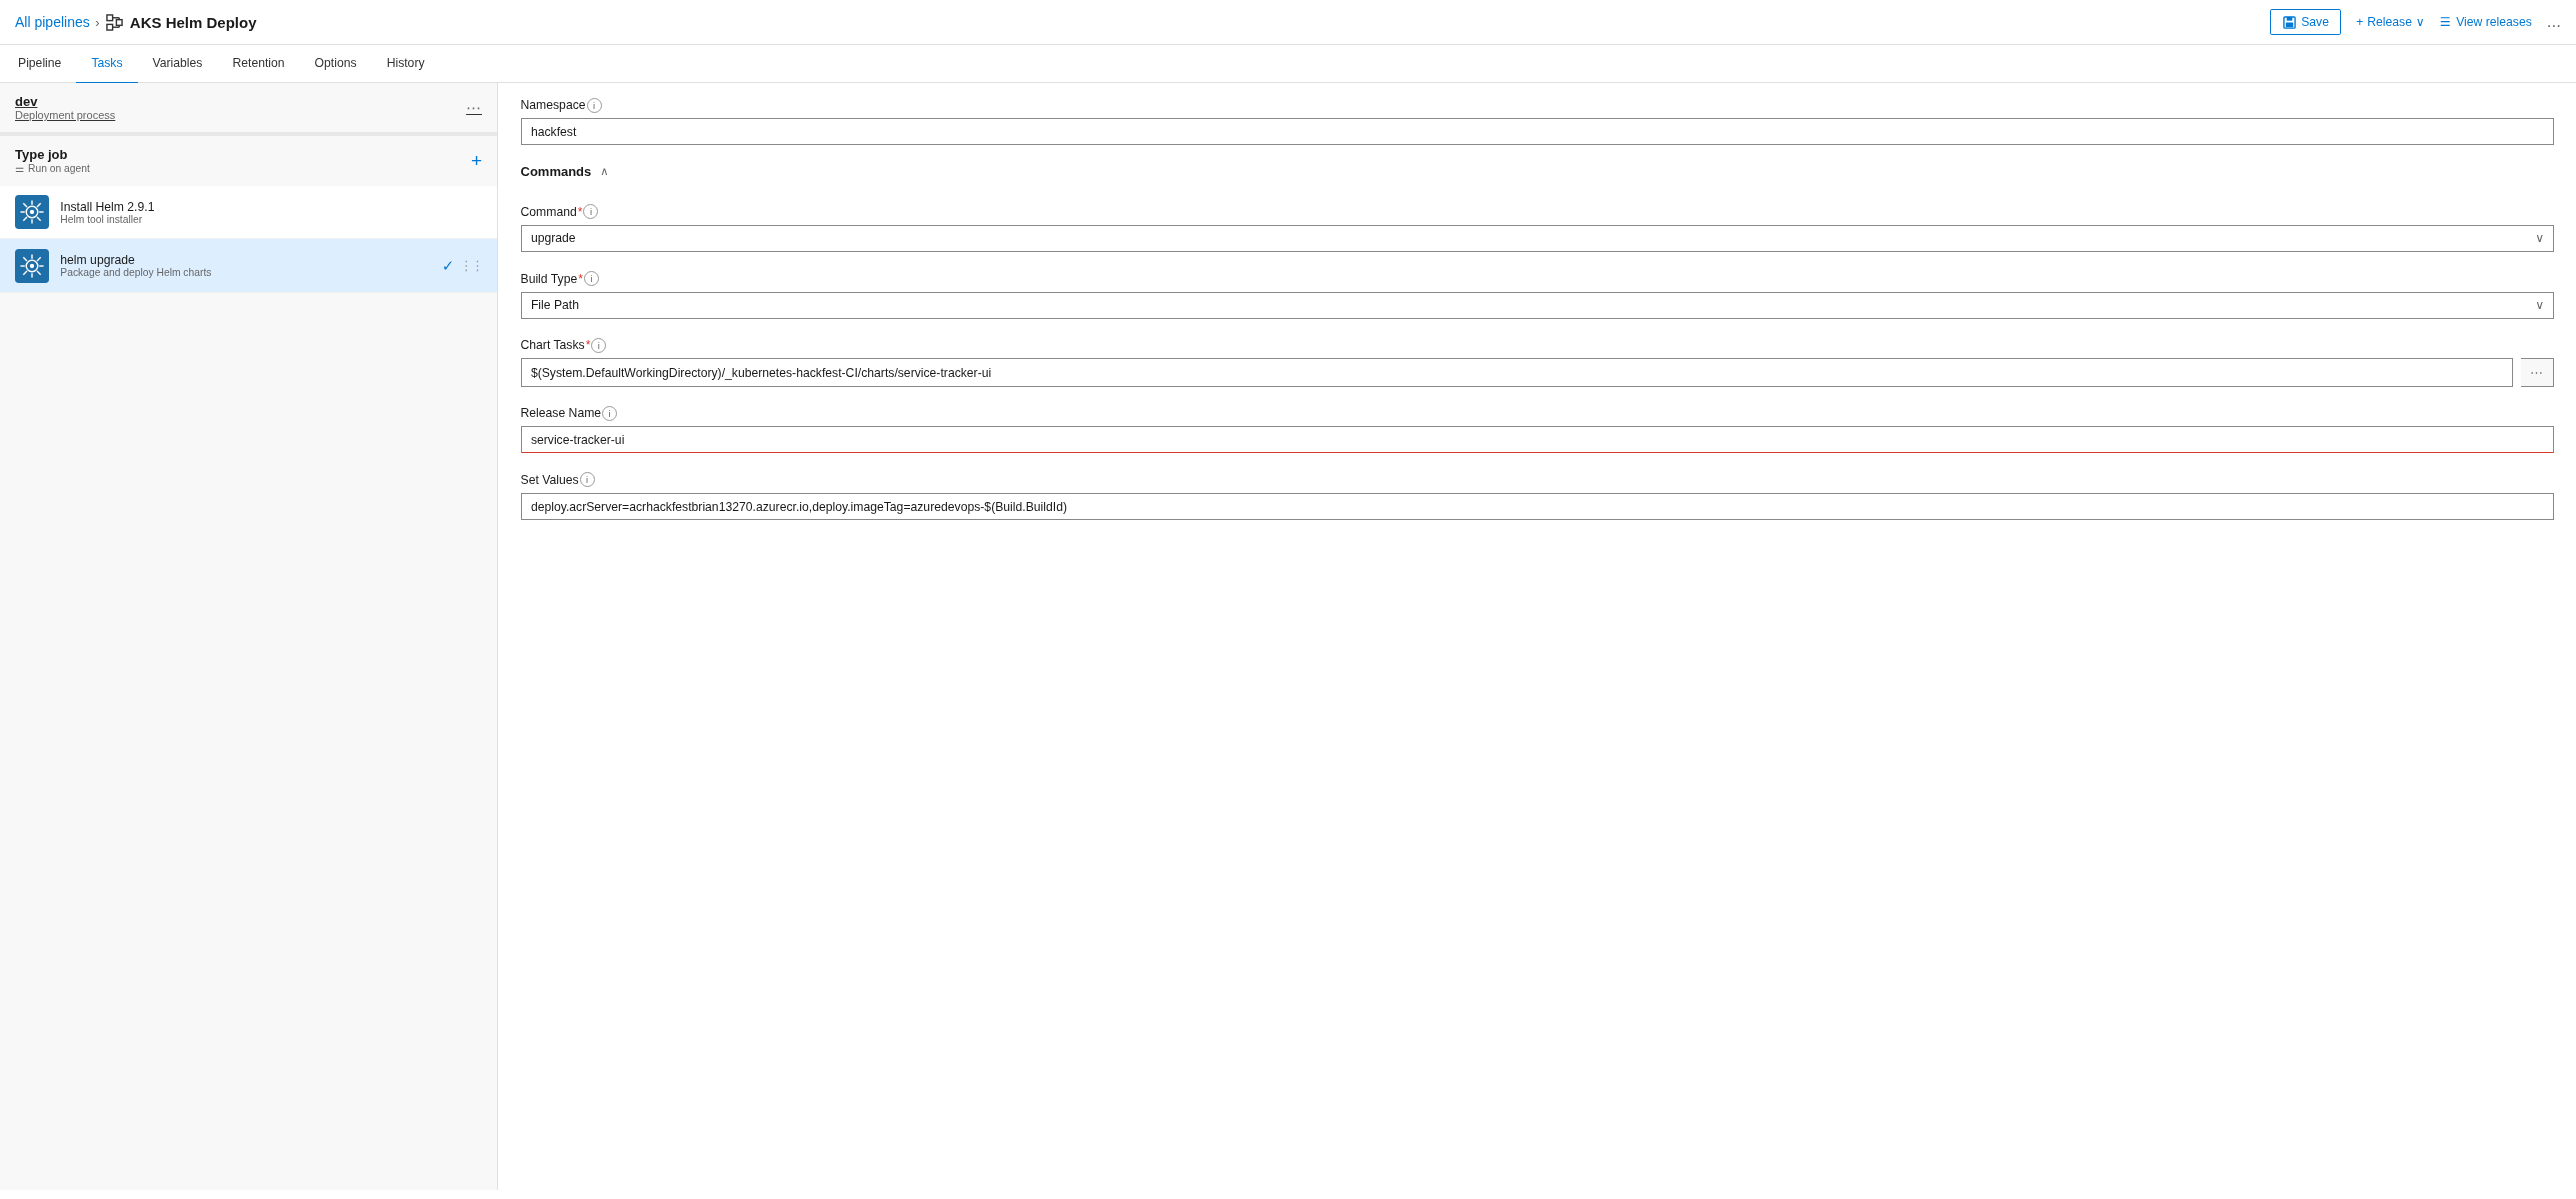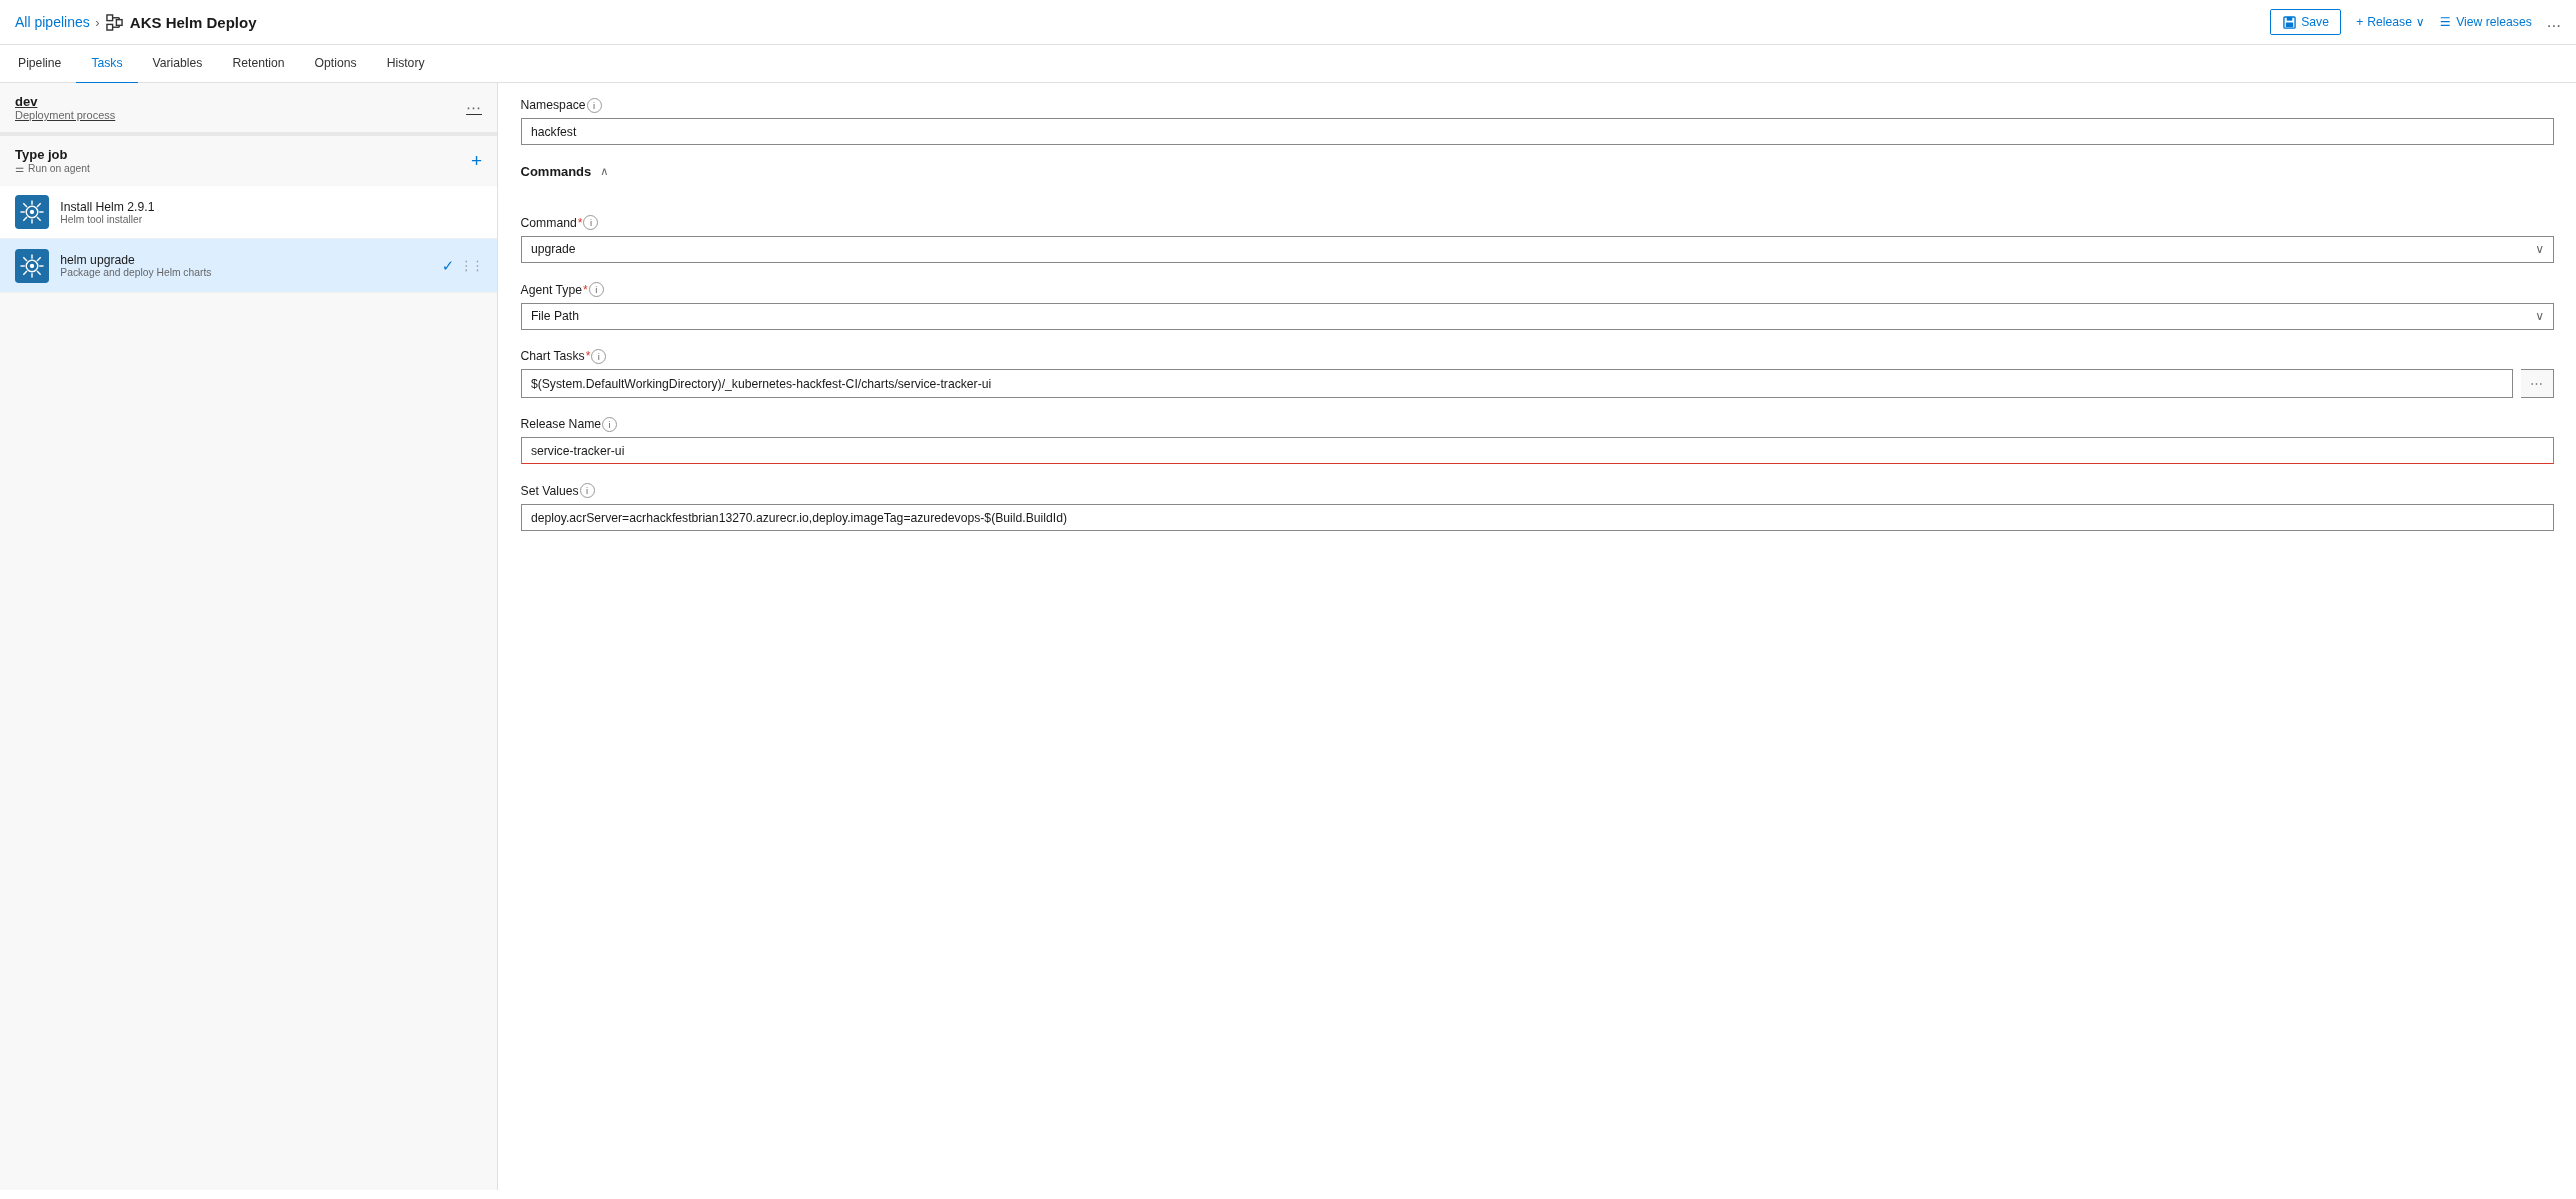--- a/index.html
+++ b/index.html
@@ -311,21 +311,21 @@
       transform: translateY(-50%);
       color: #666;
       pointer-events: none;
     }
 
     
     .section-heading {
       display: flex;
       align-items: center;
       gap: 9px;
-      margin-bottom: 32px;
+      margin-bottom: 21px;
       padding-bottom: 3.8px;
     }
     .section-heading-title {
       font-size: 13px;
       font-weight: 600;
       color: #1a1a1a;
     }
     .collapse-icon {
       color: #666;
       font-size: 11.3px;
@@ -511,21 +511,21 @@
           <option>delete</option>
           <option>package</option>
           <option>init</option>
         </select>
         <span class="select-chevron">∨</span>
       </div>
     </div>
 
     <div class="field-group">
       <div class="field-label">
-        <span>Agent Type</span>
+        <span>Build Type</span>
         <span class="required-star">*</span>
         <span class="info-icon">i</span>
       </div>
       <div class="form-select-wrap">
         <select class="form-select">
           <option>File Path</option>
           <option>Name</option>
           <option>URL</option>
         </select>
         <span class="select-chevron">∨</span>

